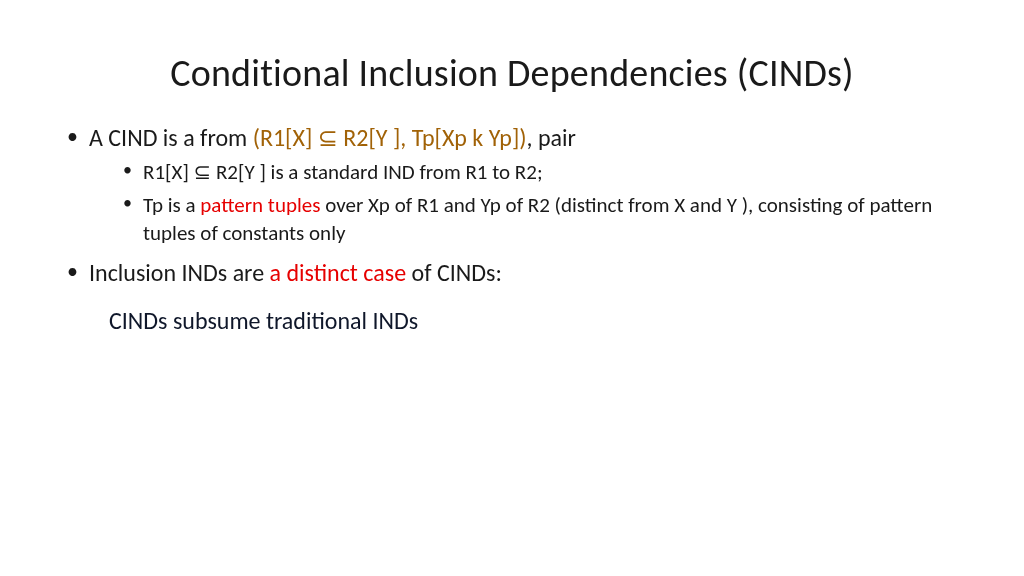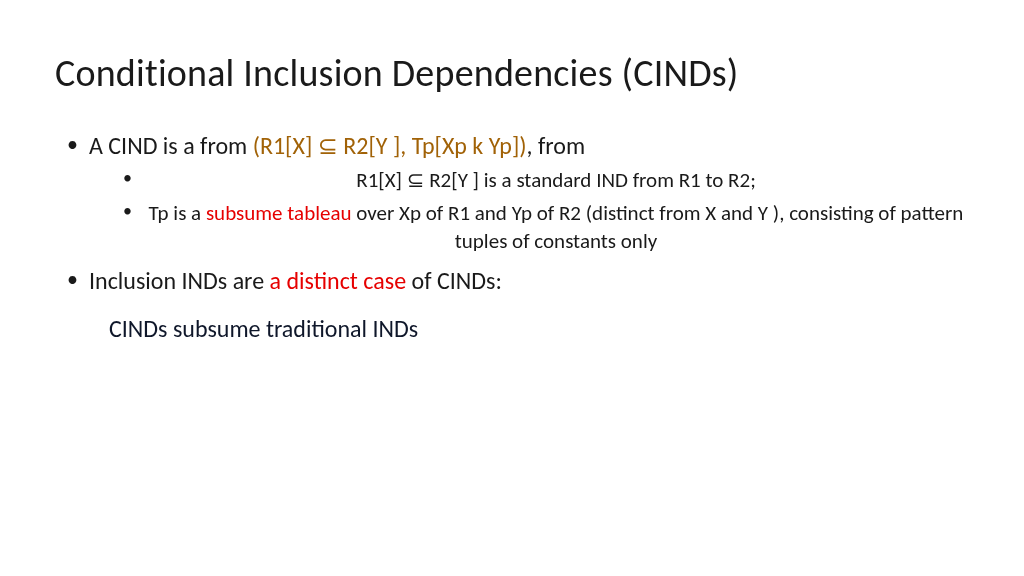--- a/index.html
+++ b/index.html
@@ -13,22 +13,23 @@
       background: #ffffff;
       font-family: Calibri, "Segoe UI", Arial, sans-serif;
       color: #000000;
       padding: 50px 55px 40px 55px;
       overflow: hidden;
     }
     .slide-title {
       font-size: 38px;
       font-weight: 400;
       color: #1a1a1a;
-      margin-bottom: 34px;
+      margin-bottom: 26px;
       letter-spacing: 0.2px;
+      text-align: center;
     }
     ul.outer {
       list-style: none;
       padding-left: 12px;
     }
     ul.outer > li {
       position: relative;
       padding-left: 22px;
       font-size: 24px;
       line-height: 1.35;
@@ -40,21 +41,20 @@
       position: absolute;
       left: 0;
       top: 0;
       font-size: 22px;
     }
     ul.inner {
       list-style: none;
       padding-left: 34px;
       margin-top: 4px;
       margin-bottom: 10px;
-      text-align: center;
     }
     ul.inner > li {
       position: relative;
       padding-left: 20px;
       font-size: 21px;
       line-height: 1.35;
       margin-bottom: 4px;
       color: #1a1a1a;
     }
     ul.inner > li::before {
@@ -77,25 +77,25 @@
       color: #0f172a;
     }
   </style>
 </head>
 <body>
 
 <h1 class="slide-title">Conditional Inclusion Dependencies (CINDs)</h1>
 
 <ul class="outer">
   <li>
-    <span>A CIND is a from </span><span class="blue">(R1[X] ⊆ R2[Y ], Tp[Xp k Yp])</span><span>, from</span>
+    <span>A CIND is a from </span><span class="blue">(R1[X] ⊆ R2[Y ], Tp[Xp k Yp])</span><span>, pair</span>
     <ul class="inner">
       <li>R1[X] ⊆ R2[Y ] is a standard IND from R1 to R2;</li>
       <li>
-        <span>Tp is a </span><span class="red">subsume tableau</span><span> over Xp of R1 and Yp of R2 (distinct from X and Y ), consisting of pattern tuples of constants only</span>
+        <span>Tp is a </span><span class="red">pattern tuples</span><span> over Xp of R1 and Yp of R2 (distinct from X and Y ), consisting of pattern tuples of constants only</span>
       </li>
     </ul>
   </li>
   <li>
     <span>Inclusion INDs are </span><span class="red">a distinct case</span><span> of CINDs:</span>
   </li>
 </ul>
 
 <div class="closing">CINDs subsume traditional INDs</div>
 

